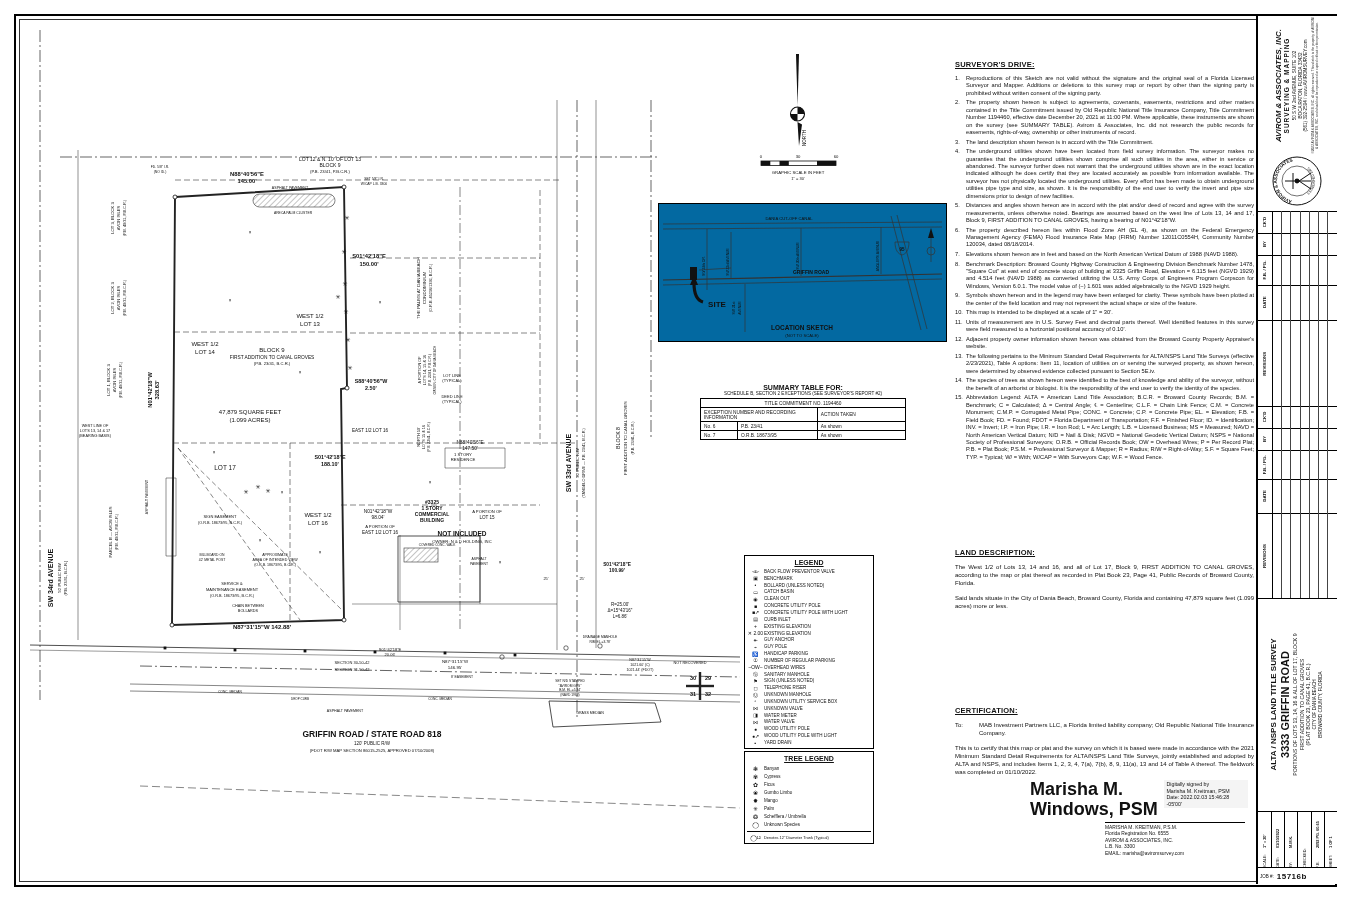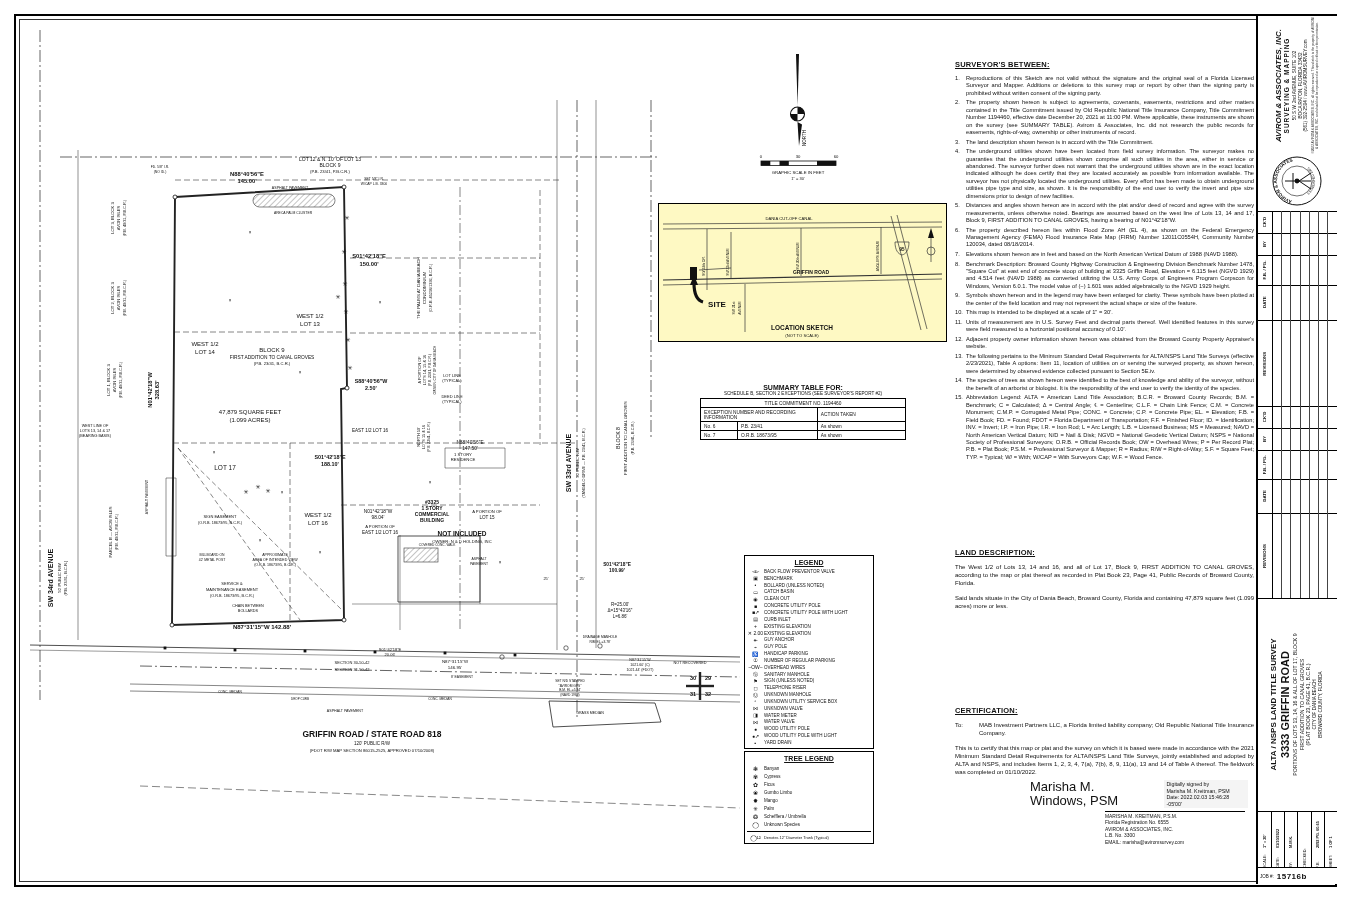--- a/index.html
+++ b/index.html
@@ -2,21 +2,21 @@
 <html><head>
 <meta charset="utf-8">
 <style>
   html,body{margin:0;padding:0;background:#fff;}
   .page{position:relative;width:1350px;height:900px;background:#fff;overflow:hidden;
         font-family:"Liberation Sans",sans-serif;color:#111;}
   .bframe{position:absolute;left:14px;top:14px;right:13px;bottom:13px;border:2.5px solid #000;}
   .bframe2{position:absolute;left:19px;top:19px;right:18px;bottom:18px;border:0.6px solid #333;}
   svg text{font-family:"Liberation Sans",sans-serif;fill:#111;}
   .abs{position:absolute;}
-  .box{position:absolute;border:1px solid #000;background:#fef9c3;}
+  .box{position:absolute;border:1px solid #000;background:#0369a1;}
   
   .rcol{position:absolute;left:955px;width:299px;}
   .rtitle{font-size:7.5px;font-weight:bold;text-decoration:underline;letter-spacing:.2px;margin:0 0 6px 0;}
   #report-list{margin:0;padding:0;list-style:none;font-size:5.7px;line-height:1.3;text-align:justify;}
   #report-list li{position:relative;padding-left:11px;margin-bottom:2.2px;}
   #report-list li::before{content:attr(data-n) ".";position:absolute;left:0;top:0;}
   .para{font-size:6px;line-height:1.35;text-align:justify;margin:0 0 7px 0;}
   
   #summary{left:700px;top:384px;width:206px;position:absolute;}
   #summary .t1{font-size:7px;font-weight:bold;text-align:center;}
@@ -31,21 +31,21 @@
   .lsym{width:17px;text-align:center;font-size:5px;flex:none;}
   .llab{font-size:4.5px;white-space:nowrap;}
   #treelegend{left:744px;top:751px;width:124px;position:absolute;border:1px solid #000;padding:3px 2px 2px 2px;background:#fff;}
   #treelegend .litem{height:8.1px;}
   #treelegend .lsym{font-size:6px;}
   .tnote{border-top:0.8px solid #000;margin-top:2px;padding-top:2px;display:flex;align-items:center;}
   .tnote .lsym{font-size:6px;}
   .tnote .llab{font-size:3.9px;}
   
   #sig{position:absolute;left:1030px;top:780px;width:226px;}
-  .signame{font-size:13px;font-weight:normal;line-height:1.1;width:130px;display:inline-block;vertical-align:top;}
+  .signame{font-size:18px;font-weight:bold;line-height:1.1;width:130px;display:inline-block;vertical-align:top;}
   .sigdig{display:inline-block;vertical-align:top;font-size:5.3px;line-height:1.25;width:80px;background:#f4f4f4;padding:1px 2px;}
   .sigline{border-top:1px solid #000;margin:2px 0 2px 75px;width:140px;}
   .siginfo{margin-left:75px;font-size:4.9px;line-height:1.35;}
   
   #sidebar{position:absolute;left:1256px;top:16px;width:79px;height:868px;border-left:2px solid #000;background:#fff;}
   .sbsec{position:absolute;left:0;width:79px;border-bottom:1.4px solid #000;overflow:hidden;}
   .rot{transform-origin:0 0;transform:rotate(-90deg) translateX(-100%);position:absolute;left:0;top:0;}
   .comp{display:flex;align-items:center;}
   .comptxt{text-align:center;flex:1;}
   .cname{font-size:8px;font-weight:bold;font-style:italic;}
@@ -527,21 +527,21 @@
           <span class="llab">Unknown Species</span>
         </div>
       </div>
     <div class="tnote">
       <span class="lsym">◯¹²</span>
       <span class="llab">Denotes 12" Diameter Trunk (Typical)</span>
     </div>
   </div>
 
   <div class="rcol" style="top:60px;">
-    <div class="rtitle">SURVEYOR'S BETWEEN:</div>
+    <div class="rtitle">SURVEYOR'S DRIVE:</div>
     <ol id="report-list">
         <li data-n="1">Reproductions of this Sketch are not valid without the signature and the original seal of a Florida Licensed Surveyor and Mapper. Additions or deletions to this survey map or report by other than the signing party is prohibited without written consent of the signing party.</li>
         <li data-n="2">The property shown hereon is subject to agreements, covenants, easements, restrictions and other matters contained in the Title Commitment issued by Old Republic National Title Insurance Company, Title Commitment Number 1194460, effective date December 20, 2021 at 11:00 PM. Where applicable, these instruments are shown on the survey (see SUMMARY TABLE). Avirom &amp; Associates, Inc. did not research the public records for easements, rights-of-way, ownership or other instruments of record.</li>
         <li data-n="3">The land description shown hereon is in accord with the Title Commitment.</li>
         <li data-n="4">The underground utilities shown have been located from field survey information. The surveyor makes no guaranties that the underground utilities shown comprise all such utilities in the area, either in service or abandoned. The surveyor further does not warrant that the underground utilities shown are in the exact location indicated although he does certify that they are located accurately as possible from information available. The surveyor has not physically located the underground utilities. Every effort has been made to obtain underground utilities pipe type and size, as shown. It is the responsibility of the end user to verify the invert and pipe size dimensions prior to design of new facilities.</li>
         <li data-n="5">Distances and angles shown hereon are in accord with the plat and/or deed of record and agree with the survey measurements, unless otherwise noted. Bearings are assumed based on the west line of Lots 13, 14 and 17, Block 9, FIRST ADDITION TO CANAL GROVES, having a bearing of N01°42'18"W.</li>
         <li data-n="6">The property described hereon lies within Flood Zone AH (EL 4), as shown on the Federal Emergency Management Agency (FEMA) Flood Insurance Rate Map (FIRM) Number 12011C0554H, Community Number 120034, dated 08/18/2014.</li>
         <li data-n="7">Elevations shown hereon are in feet and based on the North American Vertical Datum of 1988 (NAVD 1988).</li>
         <li data-n="8">Benchmark Description: Broward County Highway Construction &amp; Engineering Division Benchmark Number 1478, "Square Cut" at east end of concrete stoop of building at 3325 Griffin Road, Elevation = 6.115 feet (NGVD 1929) and 4.514 feet (NAVD 1988) as converted utilizing the U.S. Army Corps of Engineers Program Corpscon for Windows, Version 6.0.1. The model value of (−) 1.601 was added algebraically to the NGVD 1929 height.</li>
         <li data-n="9">Symbols shown hereon and in the legend may have been enlarged for clarity. These symbols have been plotted at the center of the field location and may not represent the actual shape or size of the feature.</li>

